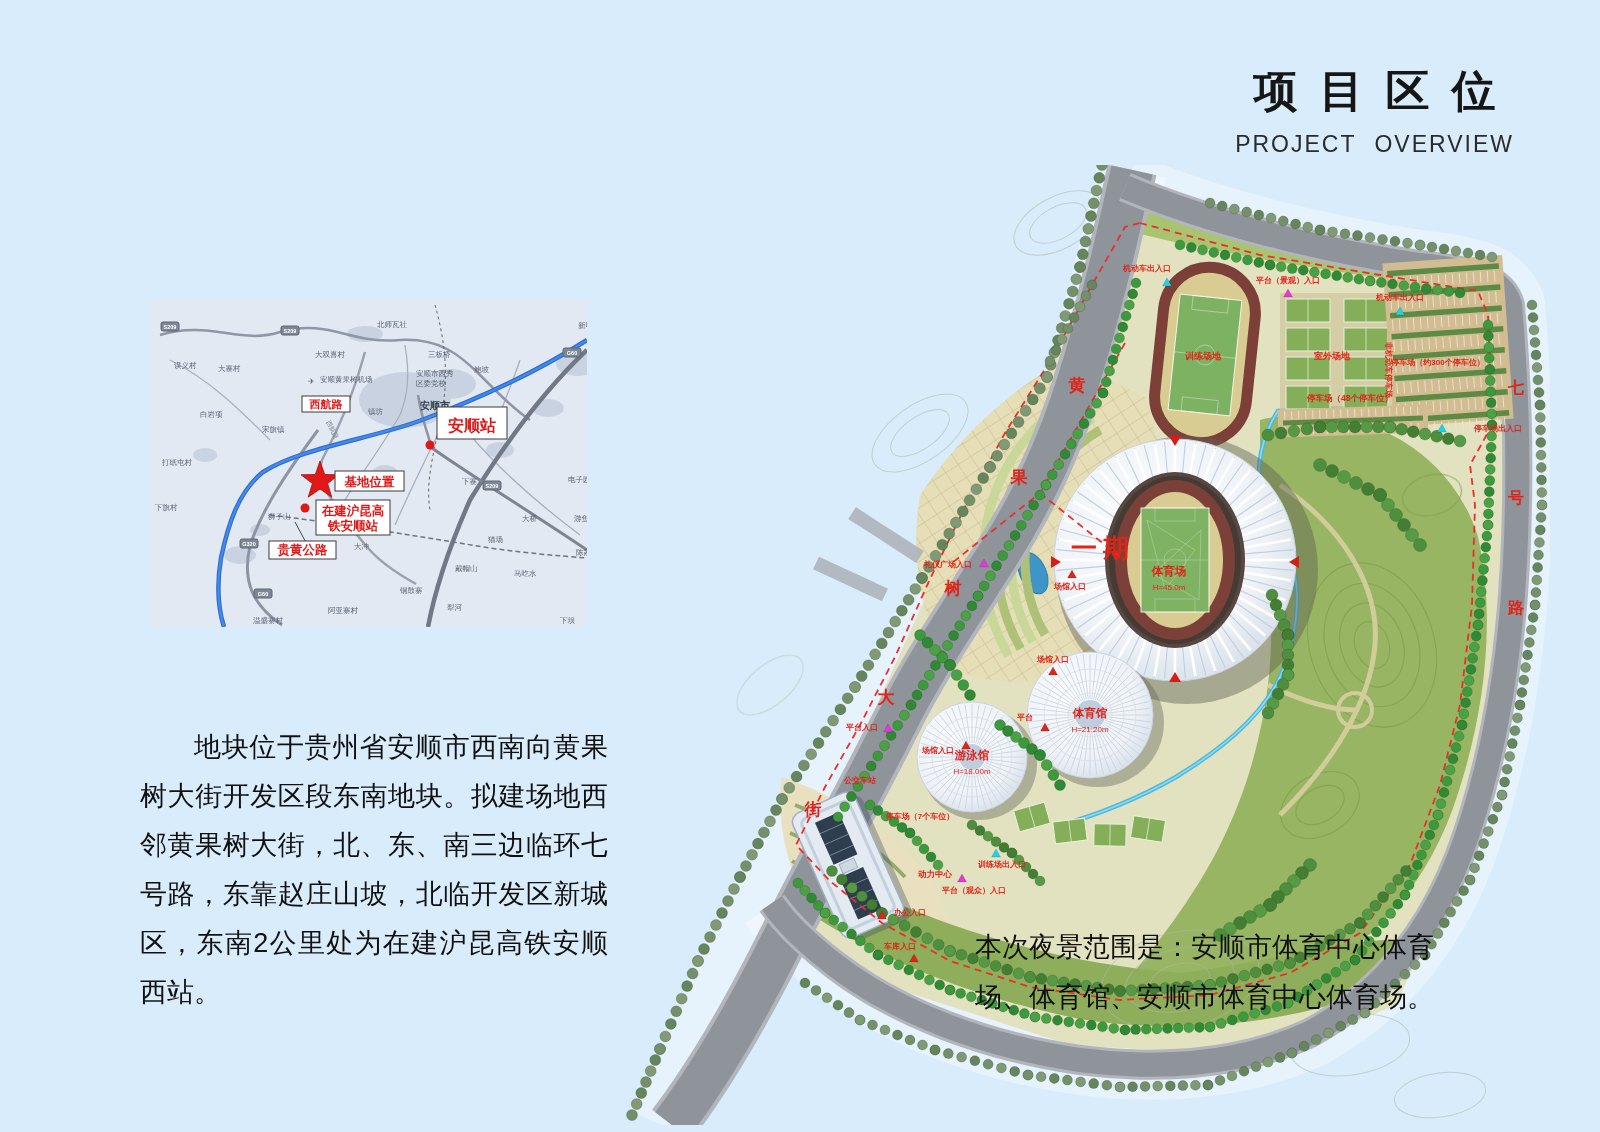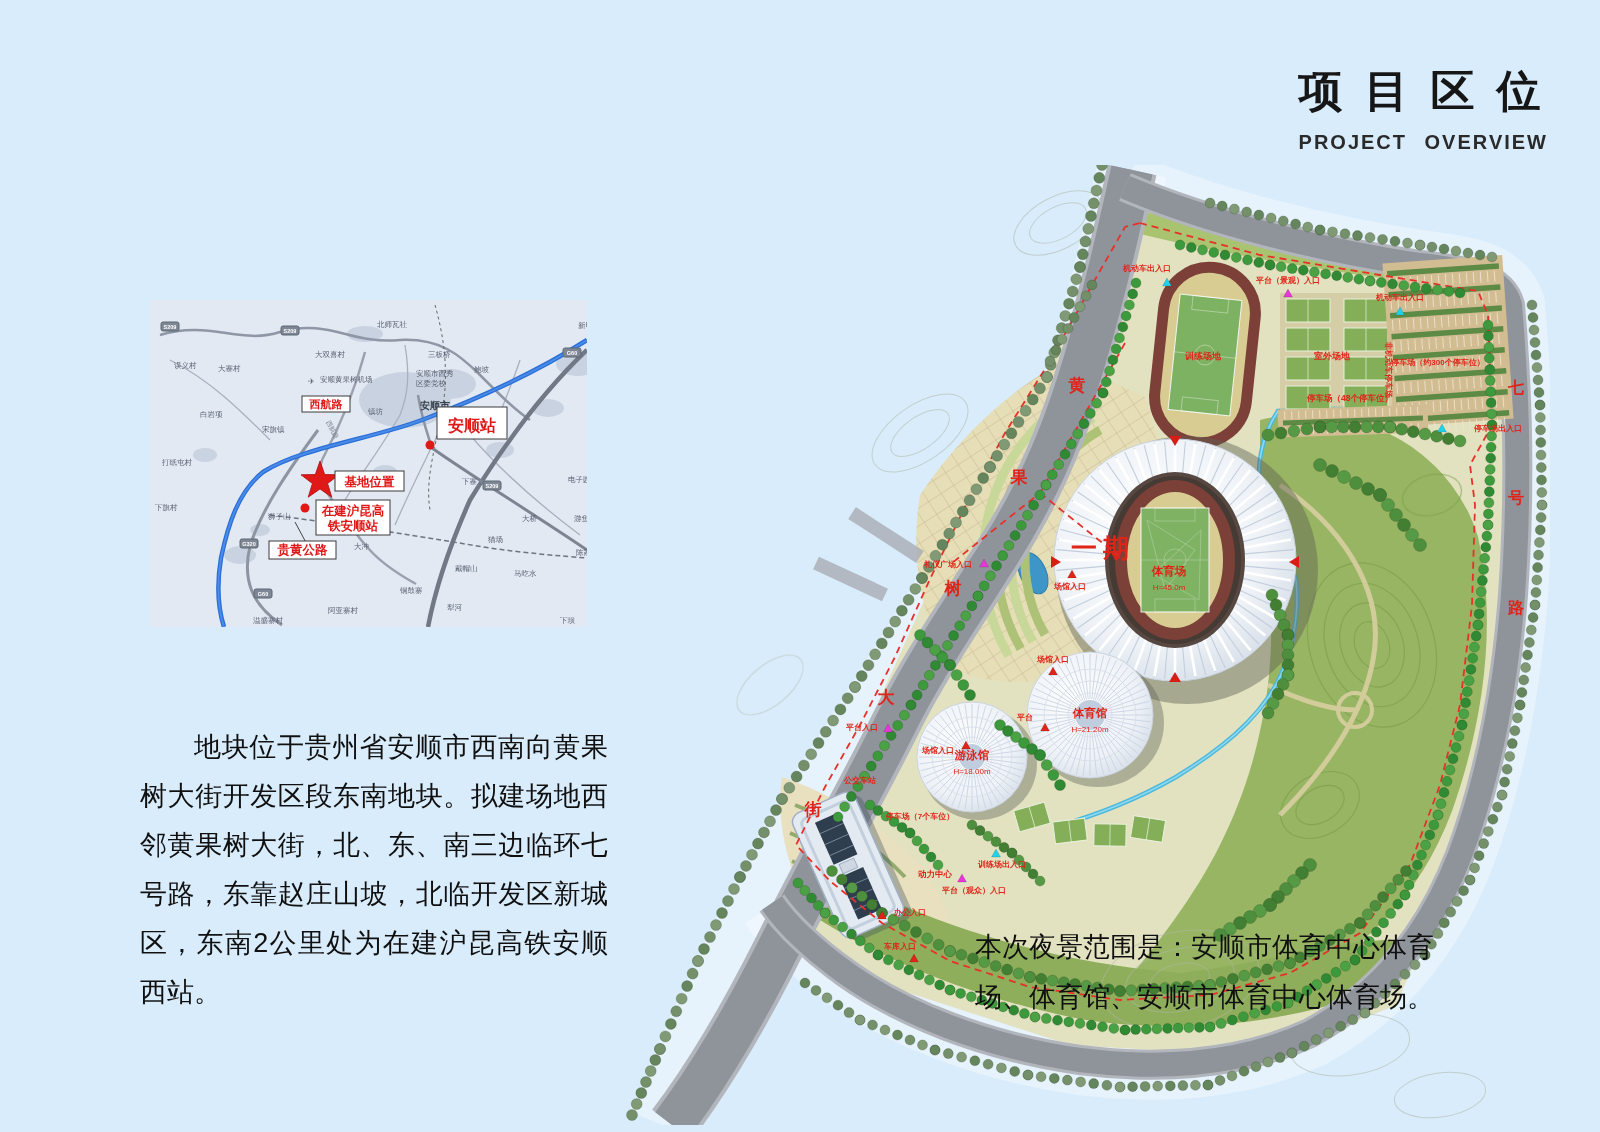--- a/index.html
+++ b/index.html
@@ -1,22 +1,22 @@
 <!DOCTYPE html>
 <html><head>
 <meta charset="utf-8">
 <style>
   html,body{margin:0;padding:0;}
   body{width:1600px;height:1132px;position:relative;overflow:hidden;
        background:#d9ecfb;font-family:"Liberation Sans",sans-serif;}
   .abs{position:absolute;}
   
-  #header{right:52px;top:62px;text-align:left;color:#161616;margin-left:32px;}
+  #header{right:86px;top:62px;text-align:center;color:#161616;margin-left:32px;}
   #page-title{font-size:44px;font-weight:bold;letter-spacing:22px;margin-right:-22px;}
-  #page-subtitle{font-size:20px;letter-spacing:2px;word-spacing:10px;margin-top:10px;color:#2a2a2a;font-weight:bold;}
+  #page-subtitle{font-size:23px;letter-spacing:2px;word-spacing:10px;margin-top:10px;color:#2a2a2a;}
   
   #description{left:140px;top:696px;width:468px;font-size:27px;line-height:49px;
                color:#101010;text-align:justify;text-indent:2em;}
   
   #night-scope{left:975px;top:922px;width:480px;font-size:27px;line-height:50px;
                color:#101010;z-index:6;}
   #map-svg{left:150px;top:300px;z-index:3;}
   #plan-svg{left:620px;top:165px;z-index:2;}
   text{font-family:"Liberation Sans",sans-serif;}
 </style>

